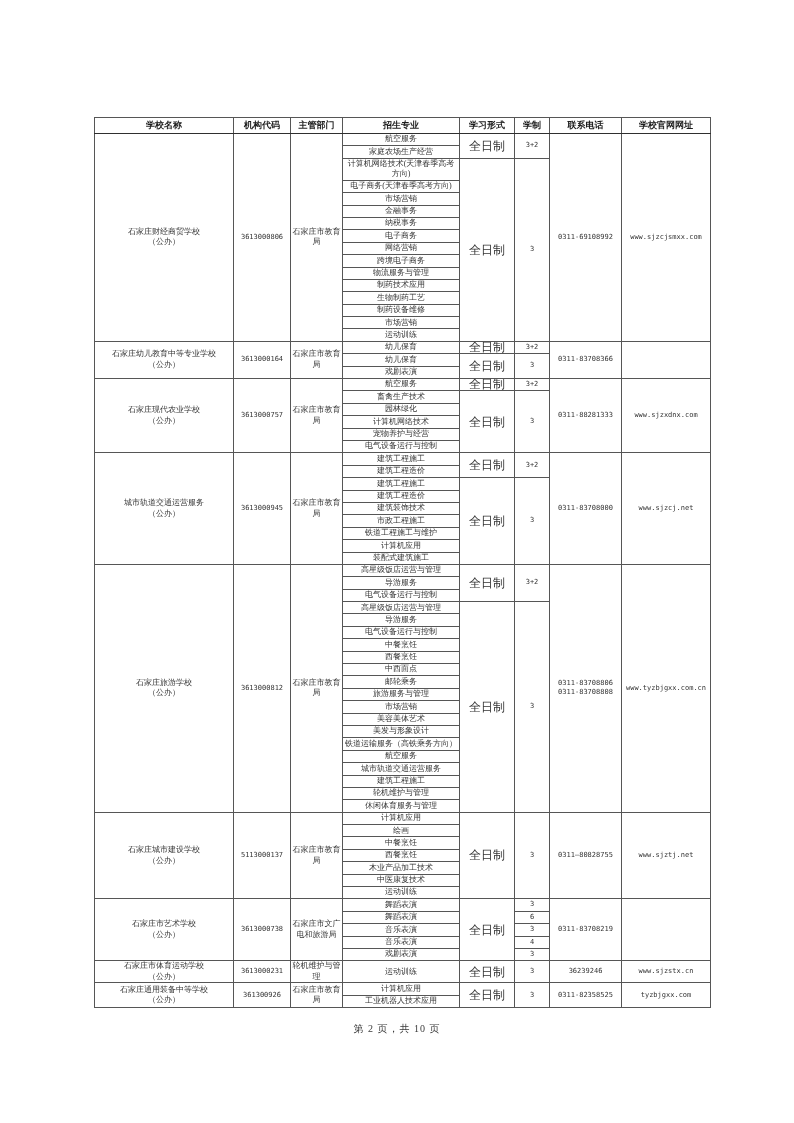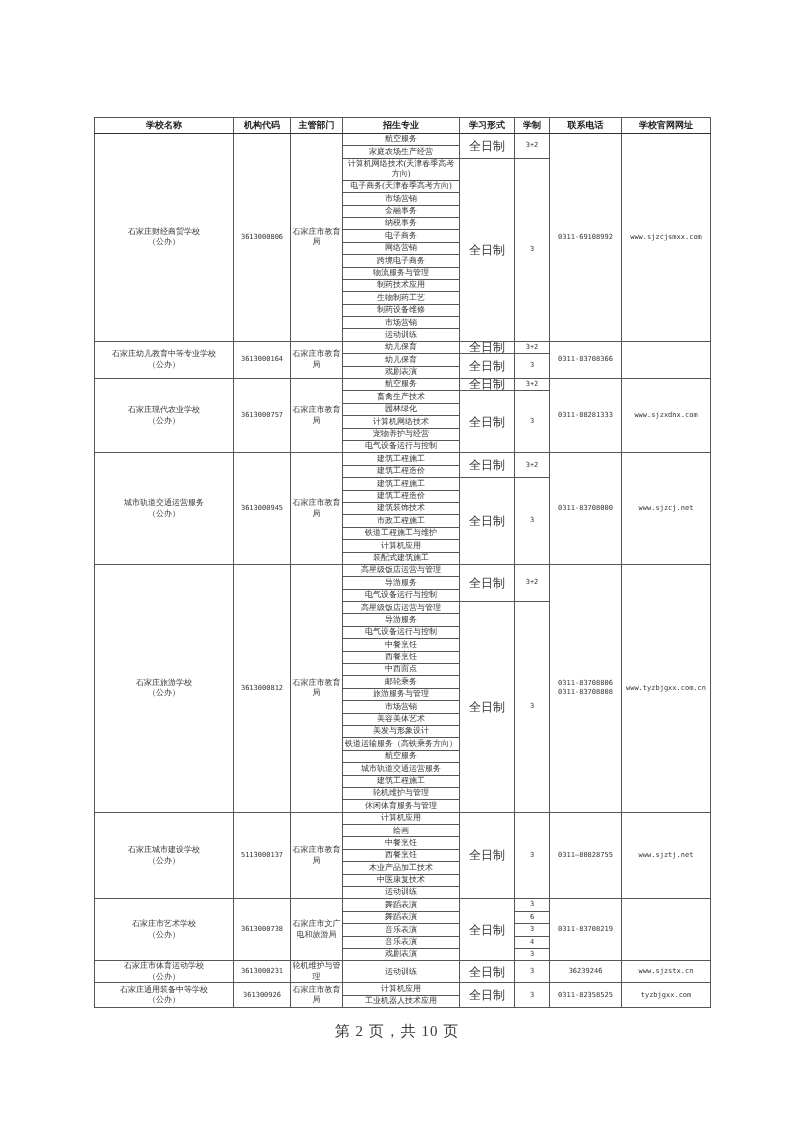--- a/index.html
+++ b/index.html
@@ -30,21 +30,21 @@
   td.cell-name { white-space:pre-line; }
   td.cell-code, td.cell-phone, td.cell-website, td.cell-duration {
     font-family:"DejaVu Sans Mono",monospace; font-size:7px; line-height:9.5px;
   }
   td.cell-phone { white-space:pre-line; }
   td.cell-website { word-break:break-all; }
   td.cell-form { font-size:12px;margin-top:45px; }
   tr.school-start > td { border-top:1.5px solid #2f2f2f; }
   .footer {
     position:absolute; top:1022px; left:0; width:794px;
-    text-align:center; font-size:15px; letter-spacing:1px; color:#3a3a3a;
+    text-align:center; font-size:10px; letter-spacing:1px; color:#3a3a3a;
   }
 </style>
 </head>
 <body>
 
 <div class="page">
   <table class="schools">
     <colgroup>
       <col style="width:139px">
         <col style="width:57px">

